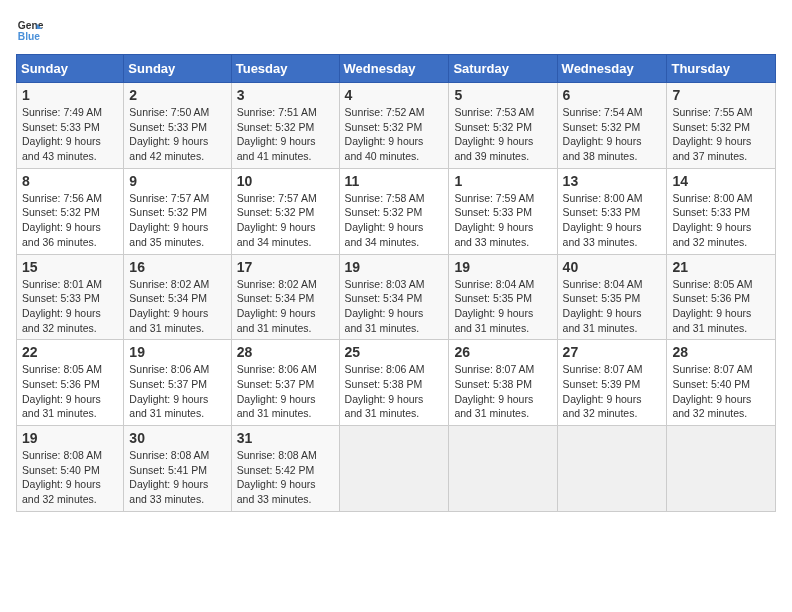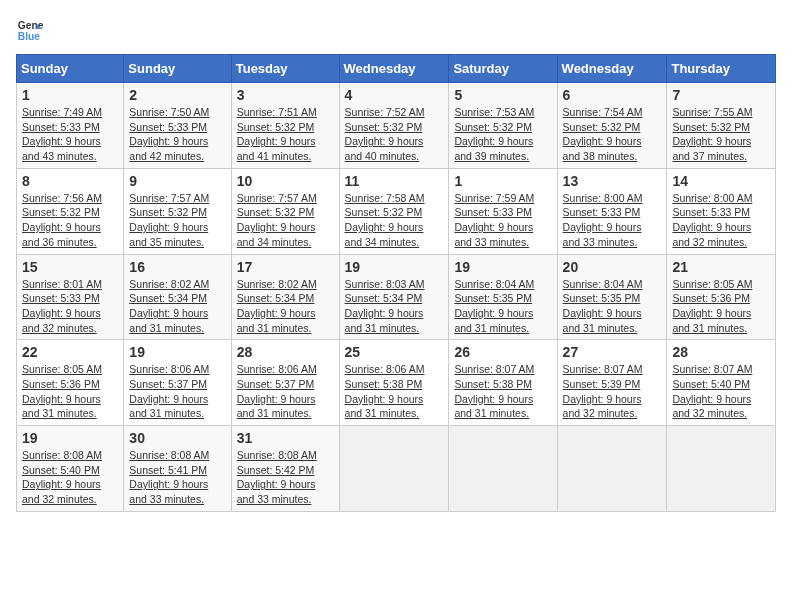--- a/index.html
+++ b/index.html
@@ -66,21 +66,20 @@
     .day-number {
       font-size: 14px;
       font-weight: bold;
       display: block;
       margin-bottom: 2px;
     }
     .day-info {
       font-size: 10.5px;
       line-height: 1.4;
       color: #333;
-      text-decoration: underline;
     }
     .empty-cell {
       background: #f0f0f0 !important;
     }
   </style>
 </head>
 <body>
 
 <div class="header">
   <div class="logo">
@@ -188,21 +187,21 @@
         </td>
         <td>
           <span class="day-number">19</span>
           <div class="day-info">Sunrise: 8:03 AM<br>Sunset: 5:34 PM<br>Daylight: 9 hours and 31 minutes.</div>
         </td>
         <td>
           <span class="day-number">19</span>
           <div class="day-info">Sunrise: 8:04 AM<br>Sunset: 5:35 PM<br>Daylight: 9 hours and 31 minutes.</div>
         </td>
         <td>
-          <span class="day-number">20</span>
+          <span class="day-number">40</span>
           <div class="day-info">Sunrise: 8:04 AM<br>Sunset: 5:35 PM<br>Daylight: 9 hours and 31 minutes.</div>
         </td>
         <td>
           <span class="day-number">21</span>
           <div class="day-info">Sunrise: 8:05 AM<br>Sunset: 5:36 PM<br>Daylight: 9 hours and 31 minutes.</div>
         </td>
       </tr>
       <tr>
         <td>
           <span class="day-number">22</span>

